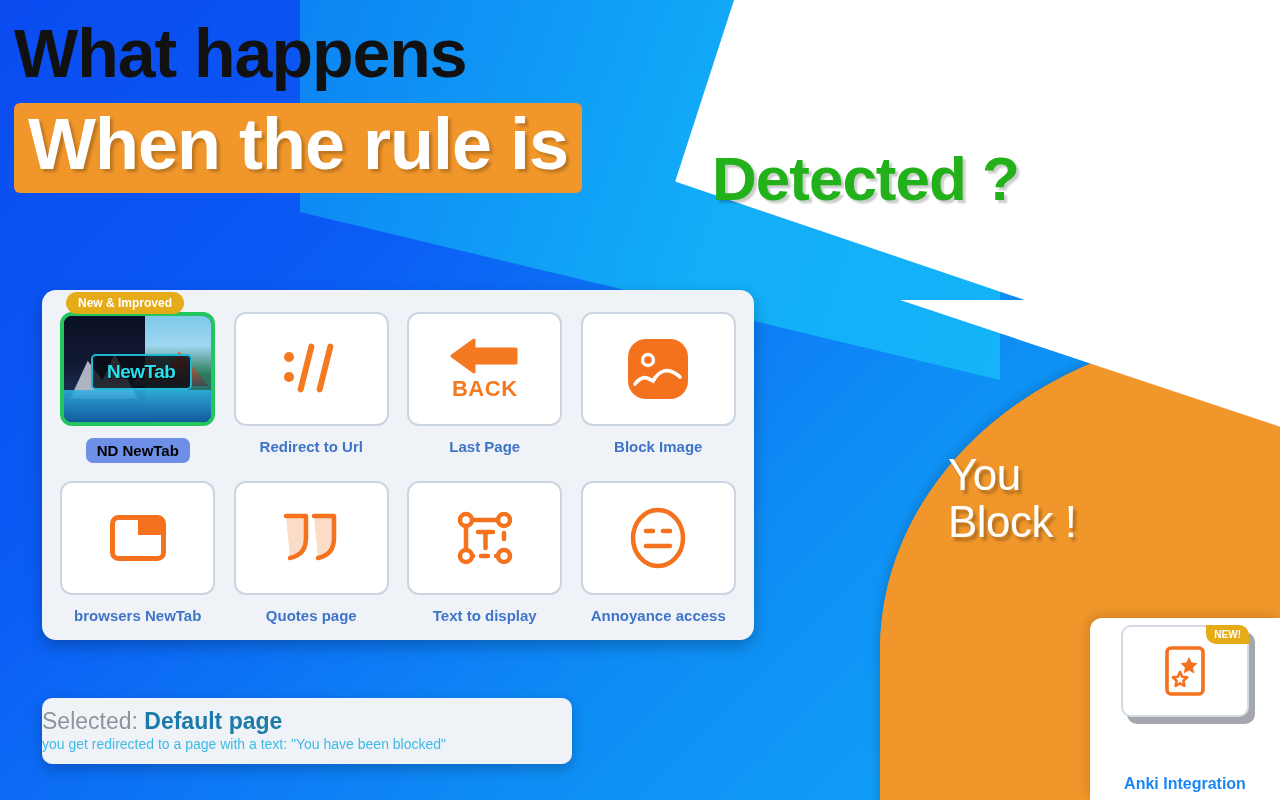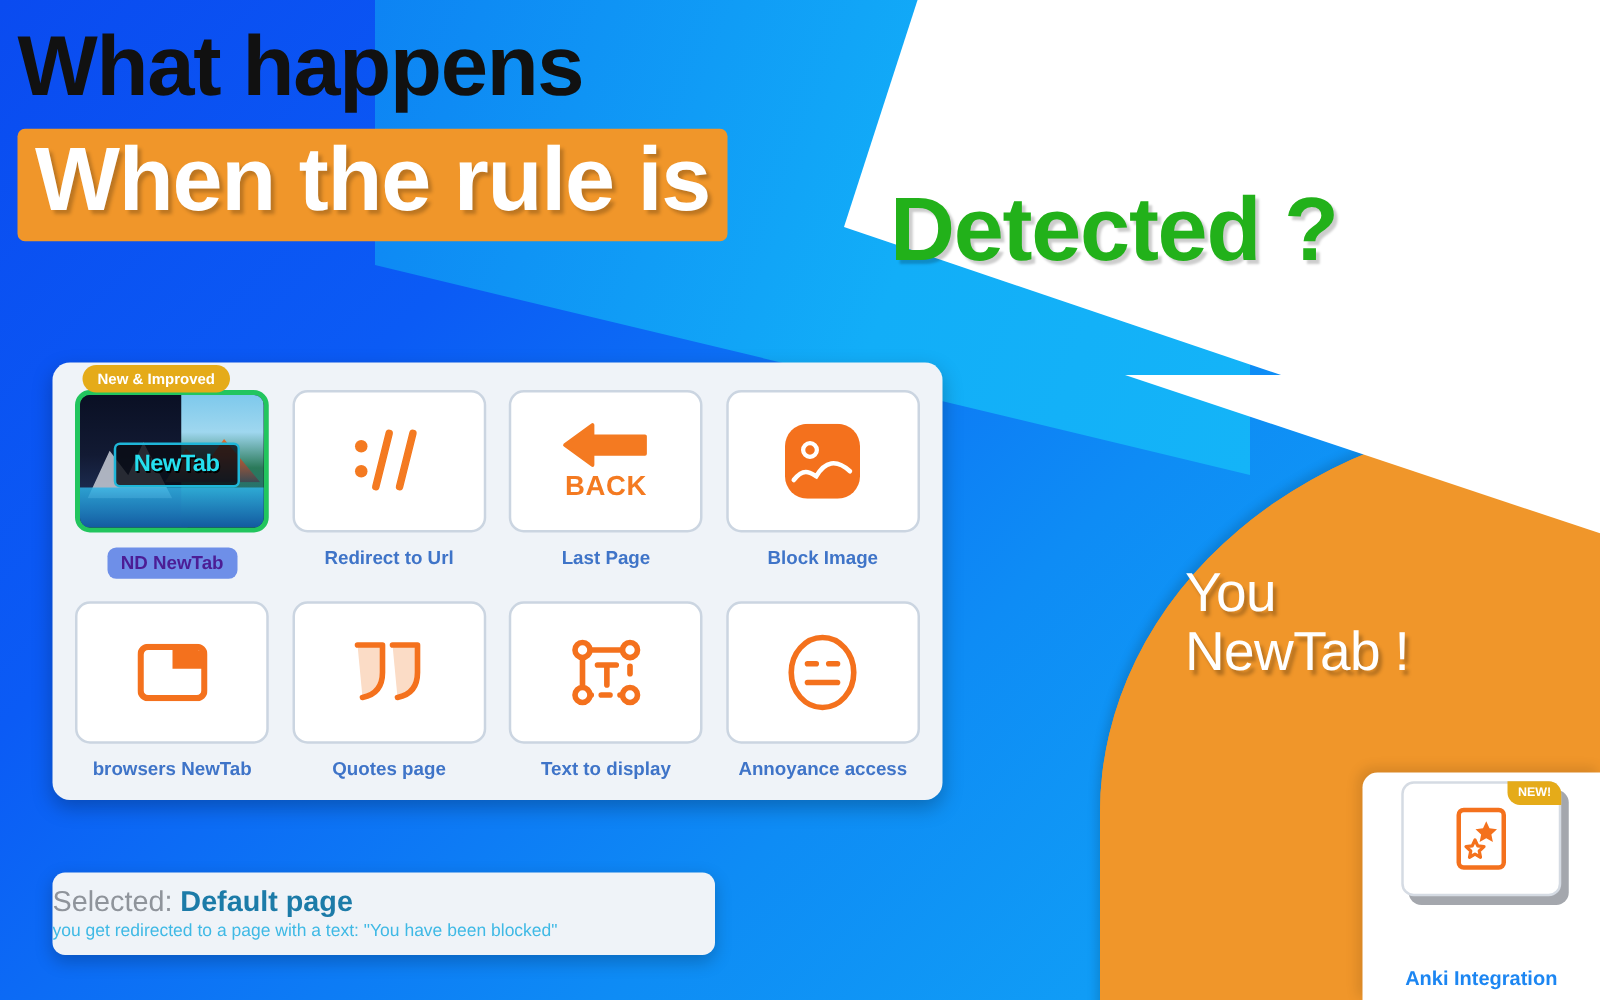--- a/index.html
+++ b/index.html
@@ -81,21 +81,21 @@
     color: #FFFFFF;
     letter-spacing: -1px;
     line-height: 1.05;
     white-space: nowrap;
     text-shadow: 3px 3px 3px rgba(0,0,0,0.22);
   }
   .detected {
     position: absolute;
     left: 712px; top: 143px;
     z-index: 7;
-    font-size: 72px;
+    font-size: 62px;
     font-weight: bold;
     color: #22B11A;
     letter-spacing: -1px;
     white-space: nowrap;
     text-shadow: 3px 3px 2px rgba(0,0,0,0.20);
   }
 
   .you-choose {
     position: absolute;
     left: 948px; top: 452px;
@@ -150,21 +150,21 @@
   .cell-label {
     margin-top: 12px;
     font-size: 15px;
     font-weight: bold;
     color: #3F74C8;
     text-align: center;
     white-space: nowrap;
   }
   .cell-label.chip {
     background: #6E8FE8;
-    color: #4c1d95;
+    color: #000000;
     border-radius: 7px;
     padding: 4px 11px;
   }
   .badge-new {
     position: absolute;
     top: -20px; left: 6px;
     background: #E5AB19;
     color: #FFFFFF;
     font-size: 12px;
     font-weight: bold;
@@ -284,21 +284,21 @@
   <div class="headline">
     <div class="line1">What happens</div>
     <div class="line2-wrap">
       <div class="line2">When the rule is</div>
     </div>
   </div>
   <div class="detected">Detected ?</div>
 
   <div class="you-choose">
     <div>You</div>
-    <div>NewTab !</div>
+    <div>Block !</div>
   </div>
 
   <div class="panel">
 
     <div class="grid-row">
 
       <div class="cell">
         <div class="badge-new">New &amp; Improved</div>
         <div class="tile selected">
           <div class="thumb">

